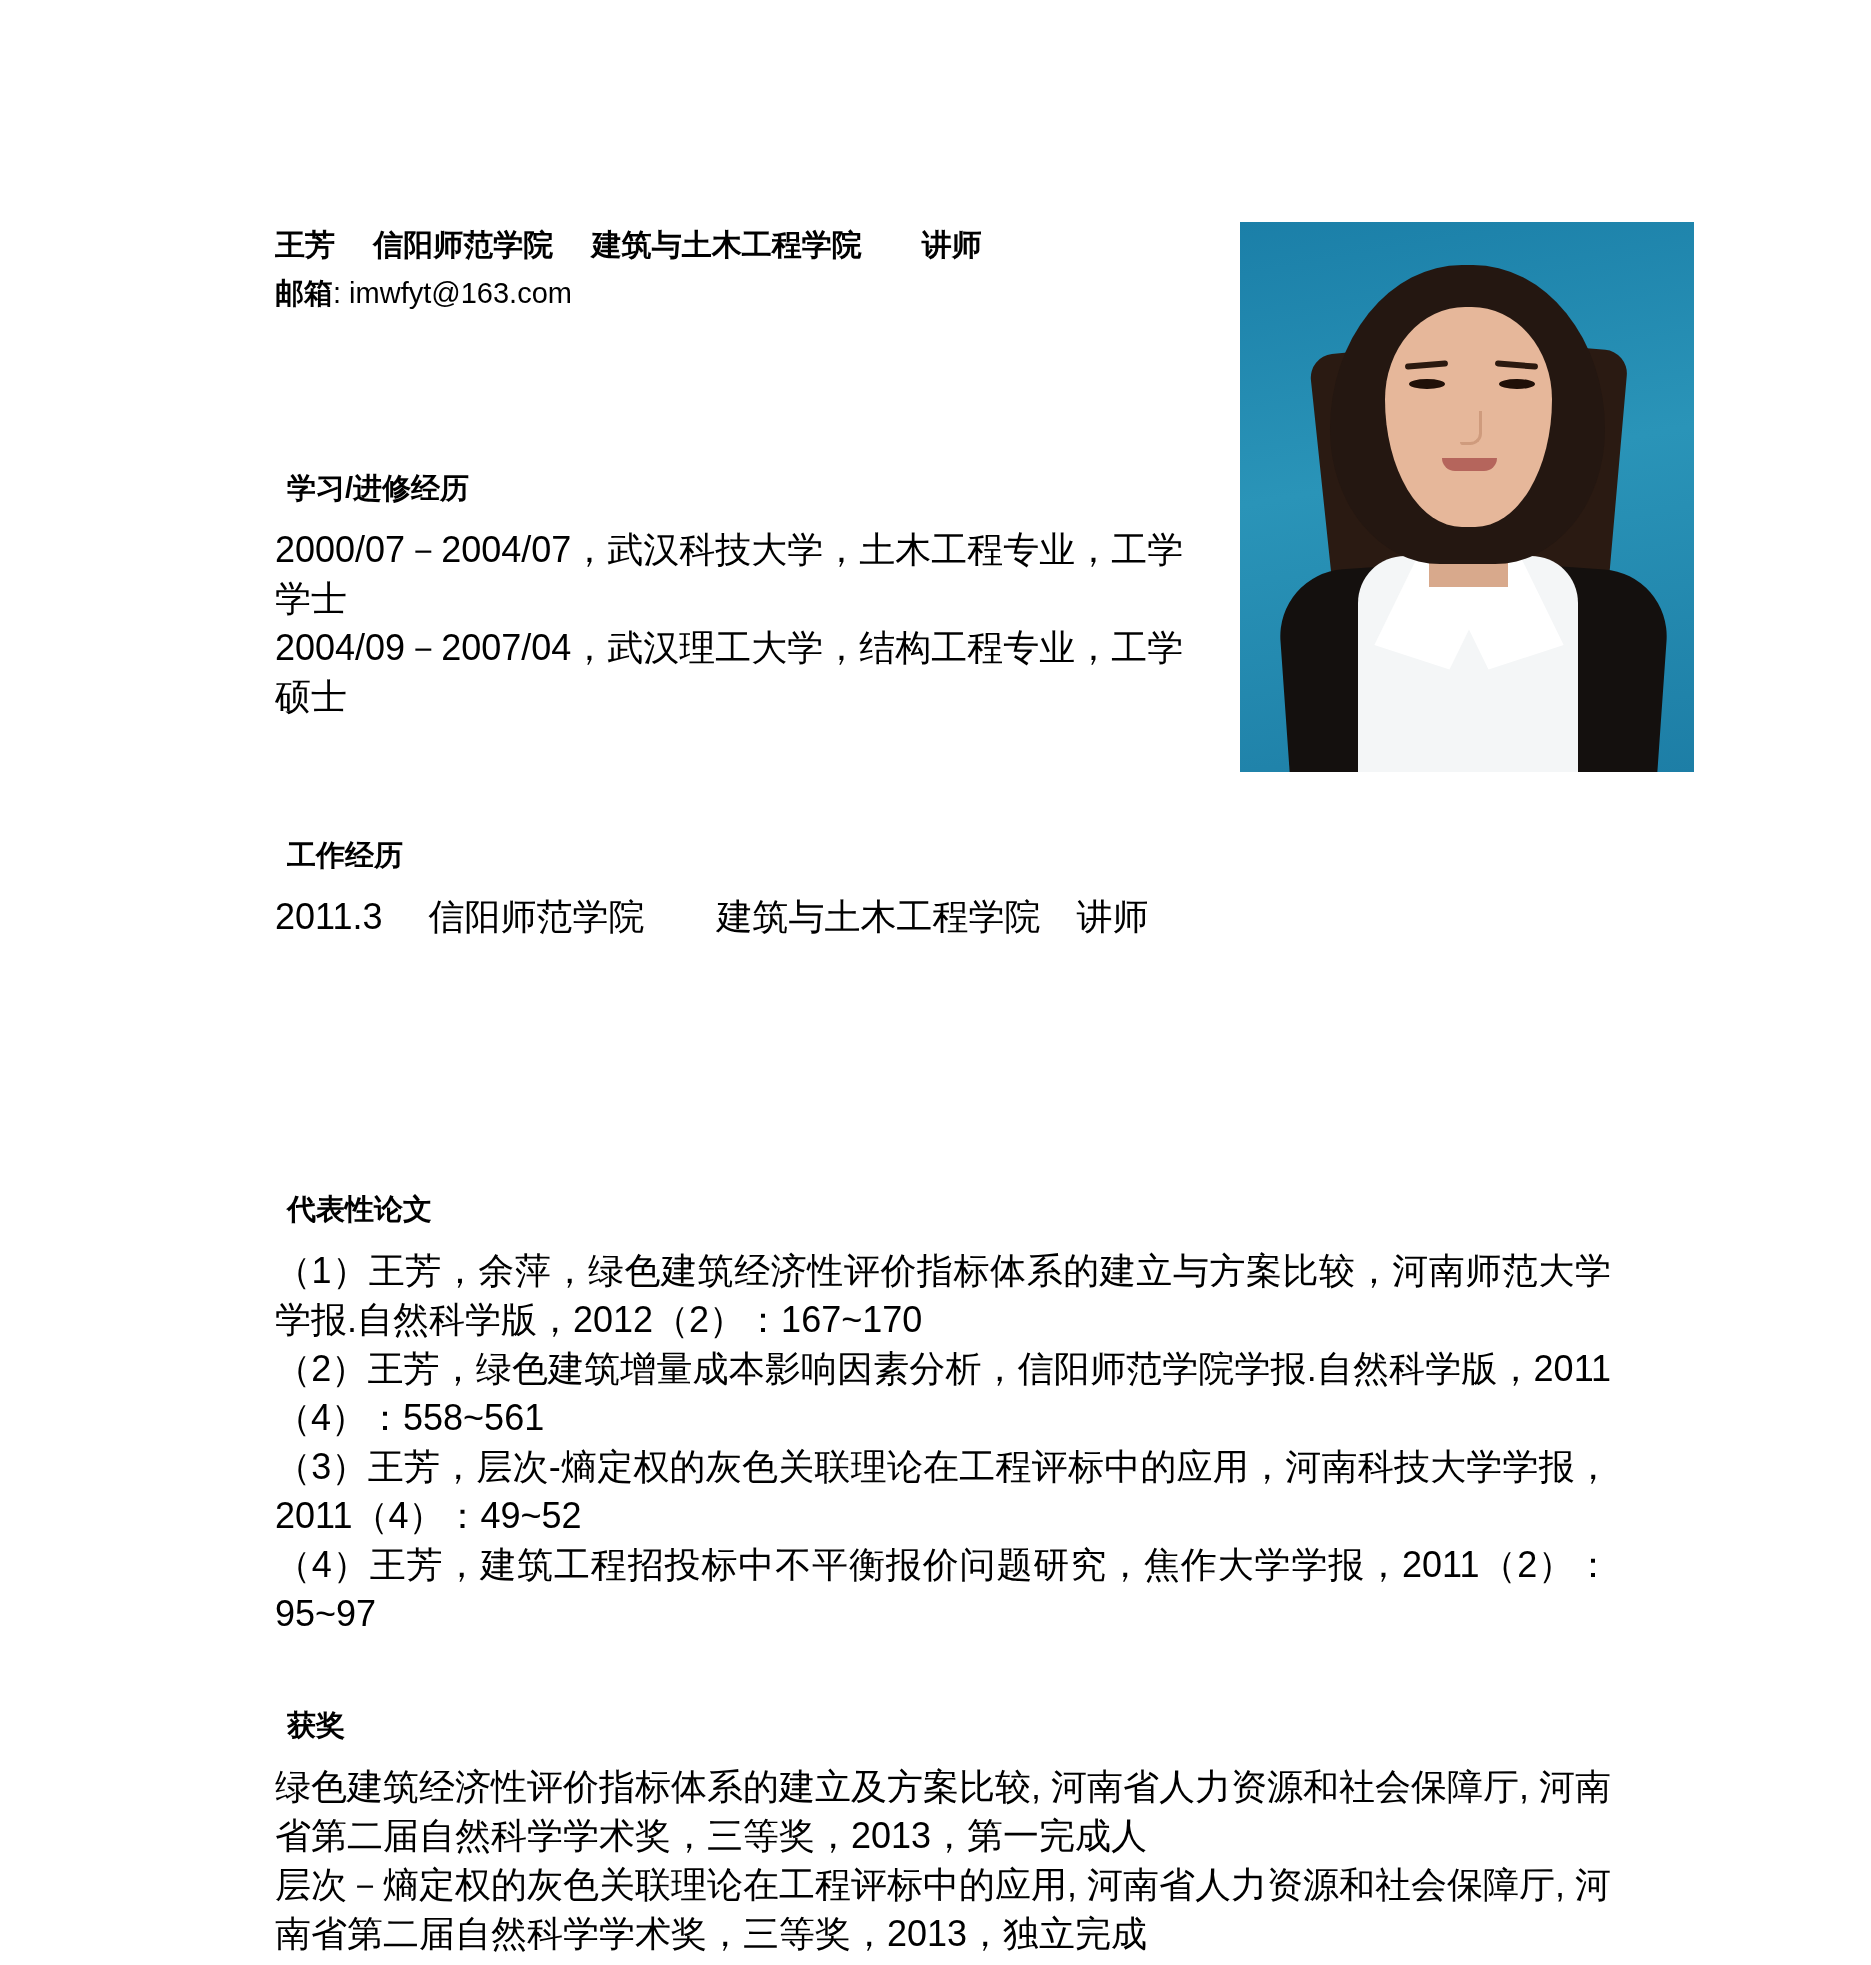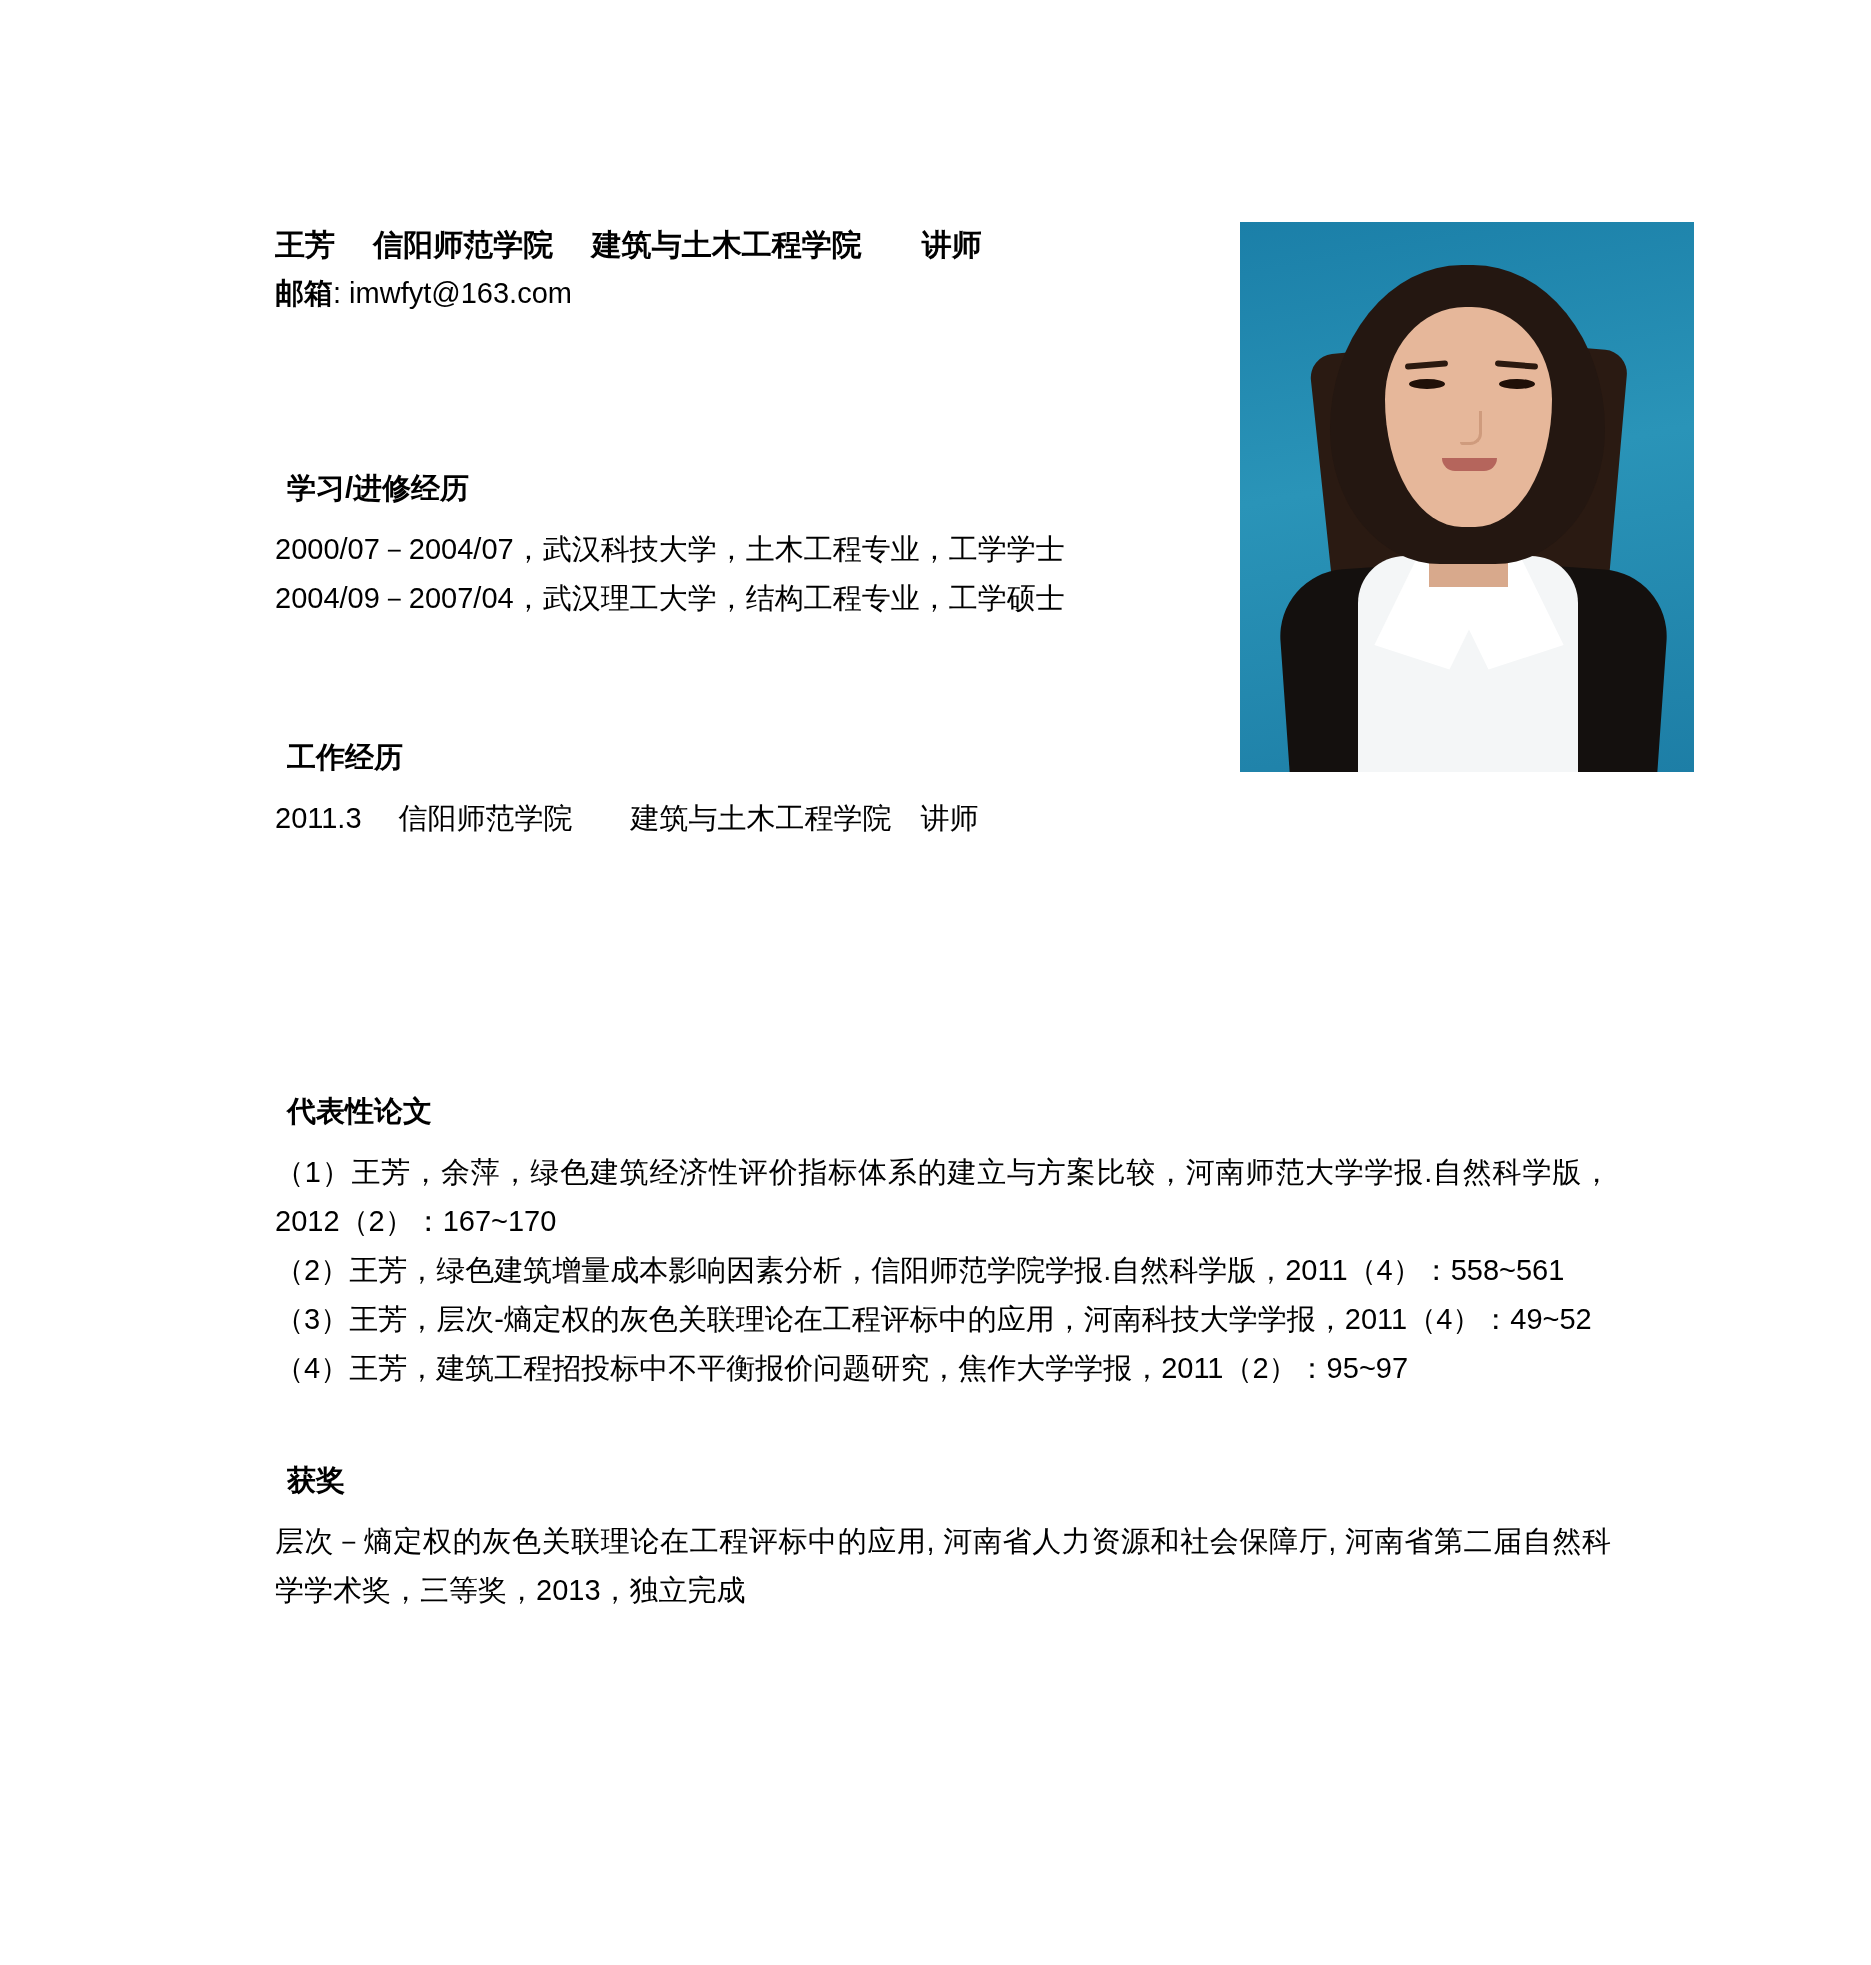--- a/index.html
+++ b/index.html
@@ -187,21 +187,21 @@
   .section {
     margin-top: 0;
   }
   h2.section-title {
     font-size: 29px;
     line-height: 49px;
     font-weight: bold;
     margin: 12px;
   }
   p.line {
-    font-size: 29px;
+    font-size: 36px;
     line-height: 49px;
     margin: 0;
   }
   .spacer-lg { height: 134px; }
   .spacer-md { height: 98px; }
   .spacer-sm { height: 51px; }
   .wide { width: 1336px; }
   .just { text-align: justify; text-justify: inter-ideograph; }
 </style>
 </head>
@@ -260,19 +260,20 @@
       <p class="line just">（1）王芳，余萍，绿色建筑经济性评价指标体系的建立与方案比较，河南师范大学学报.自然科学版，2012（2）：167~170</p>
       <p class="line just">（2）王芳，绿色建筑增量成本影响因素分析，信阳师范学院学报.自然科学版，2011（4）：558~561</p>
       <p class="line just">（3）王芳，层次-熵定权的灰色关联理论在工程评标中的应用，河南科技大学学报，2011（4）：49~52</p>
       <p class="line just">（4）王芳，建筑工程招投标中不平衡报价问题研究，焦作大学学报，2011（2）：95~97</p>
     </div>
 
     <div class="spacer-sm"></div>
 
     <div class="section wide">
       <h2 class="section-title">获奖</h2>
+      <p class="line just">绿色建筑经济性评价指标体系的建立及方案比较, 河南省人力资源和社会保障厅, 河南省第二届自然科学学术奖，三等奖，2013，第一完成人</p>
       <p class="line just">层次－熵定权的灰色关联理论在工程评标中的应用, 河南省人力资源和社会保障厅, 河南省第二届自然科学学术奖，三等奖，2013，独立完成</p>
 
     </div>
 
   </div>
 </div>
 
 
 </body></html>

